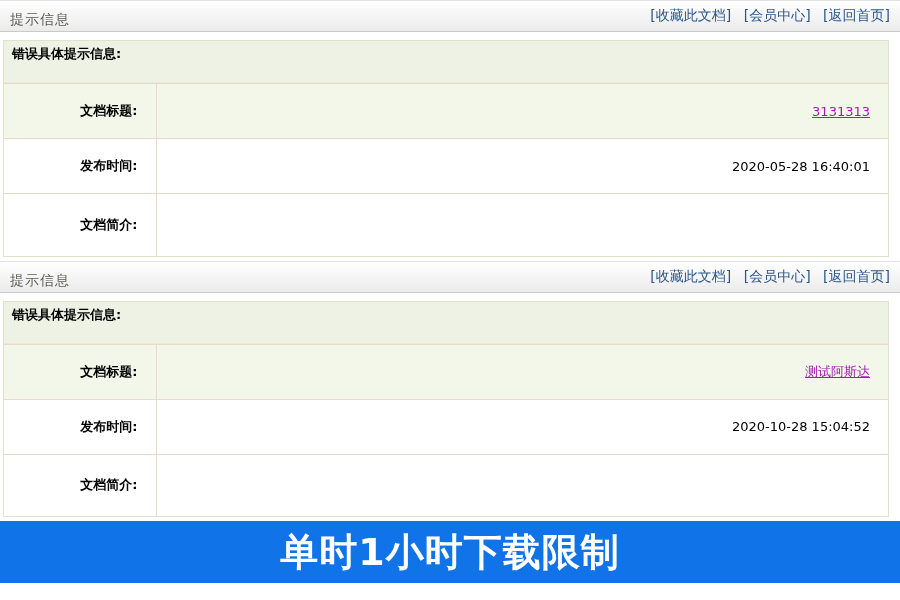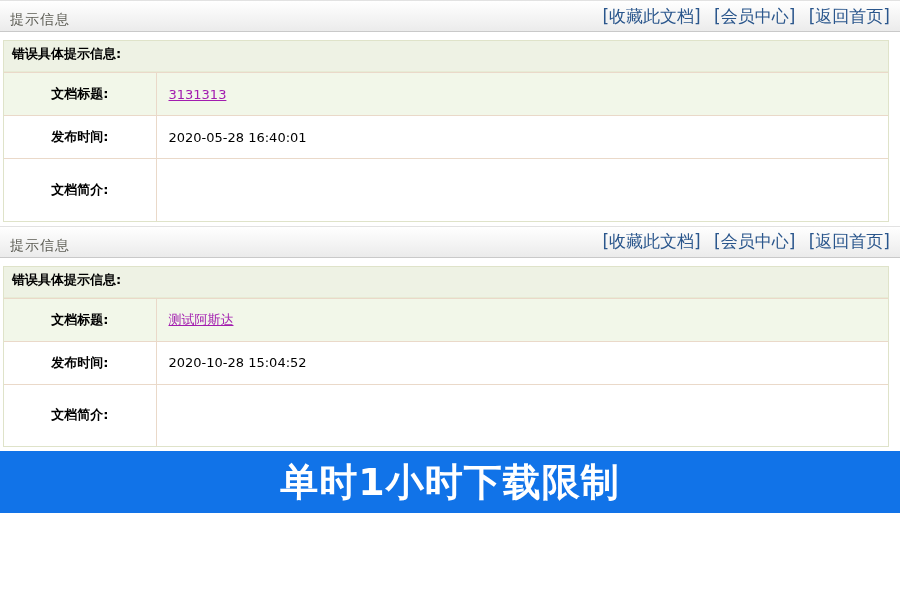--- a/index.html
+++ b/index.html
@@ -10,47 +10,47 @@
   
   .titlebar {
     height: 32px;
     display: flex; justify-content: space-between; align-items: center;
     padding: 0 10px;
     background: linear-gradient(#ffffff, #ebebeb);
     border-top: 1px solid #e2e2e2;
     border-bottom: 1px solid #c9c9c9;
   }
   .titlebar .title { font-size: 14px; color: #5c5c54; letter-spacing: 1px; margin-top: 8px; }
-  .titlebar .links { font-size: 17px; color: #2a568c; white-space: nowrap; }
+  .titlebar .links { font-size: 14px; color: #2a568c; white-space: nowrap; }
   .titlebar .links a { color: #2a568c; text-decoration: none; margin-left: 8px; cursor: pointer; }
 
   
   .box {
     margin: 8px 11px 4px 3px;
     border: 1px solid #dfe3c9;
     background: #ffffff;
   }
   .box-header {
     background: #eef2e4;
-    height: 31px; line-height: 26px;
+    height: 42px; line-height: 26px;
     padding: 0 8px;
     font-size: 13px; font-weight: bold; color: #000000;
     border-bottom: 1px solid #e7ebd5;
   }
   .message {
     height: 56px;
     display: flex; align-items: center; justify-content: center;
     font-size: 13px; color: #000000;
   }
   .message .red { color: #ff0000; }
 
   
   table.info { width: 100%; border-collapse: collapse; font-size: 13px; color: #000; }
   table.info tr { border-top: 1px solid #ead9c9; }
-  table.info td { padding: 12px; vertical-align: middle; }
+  table.info td { padding: 18px; vertical-align: middle; text-align: right; }
   td.lbl {
     width: 152px; text-align: center; font-weight: bold;
     border-right: 1px solid #ead9c9;
   }
   td.val { padding-left: 10px; }
   tr.row-short { height: 25px; }
   tr.row-tall  { height: 62px; }
   tr.row-green { background: #f2f7e9; }
   a.doc-link { color: #a21caf; text-decoration: underline; cursor: pointer; }
 

